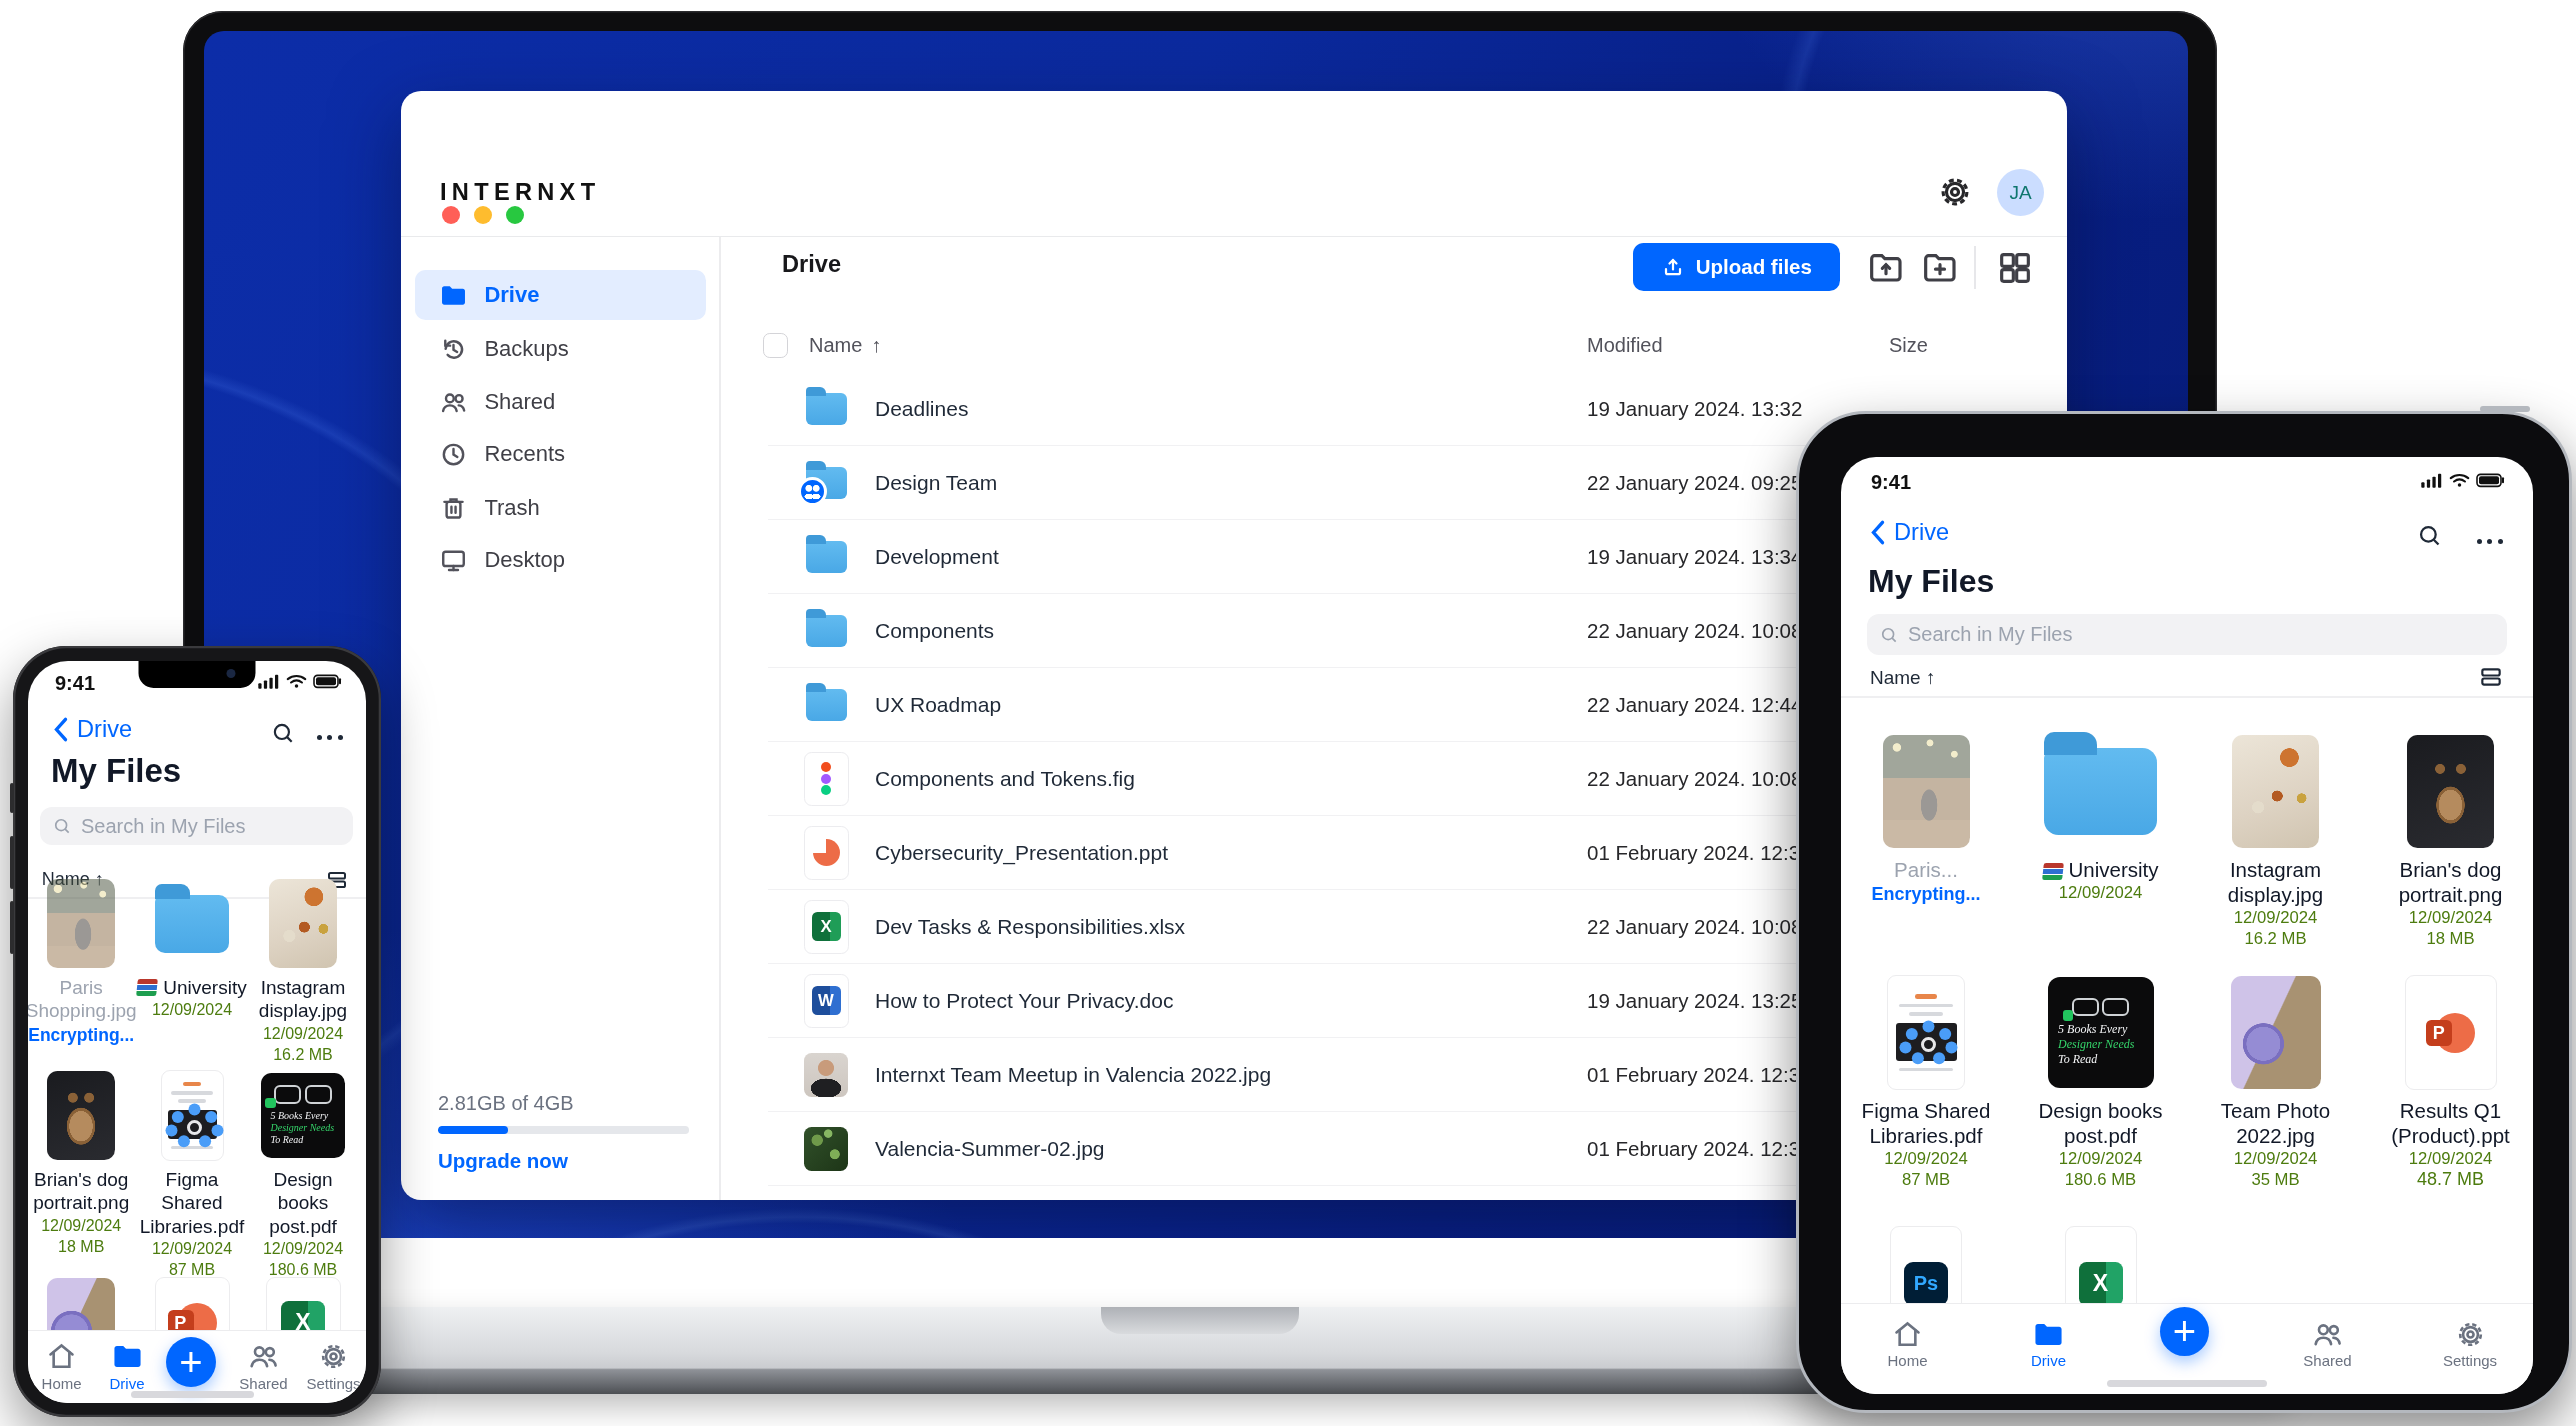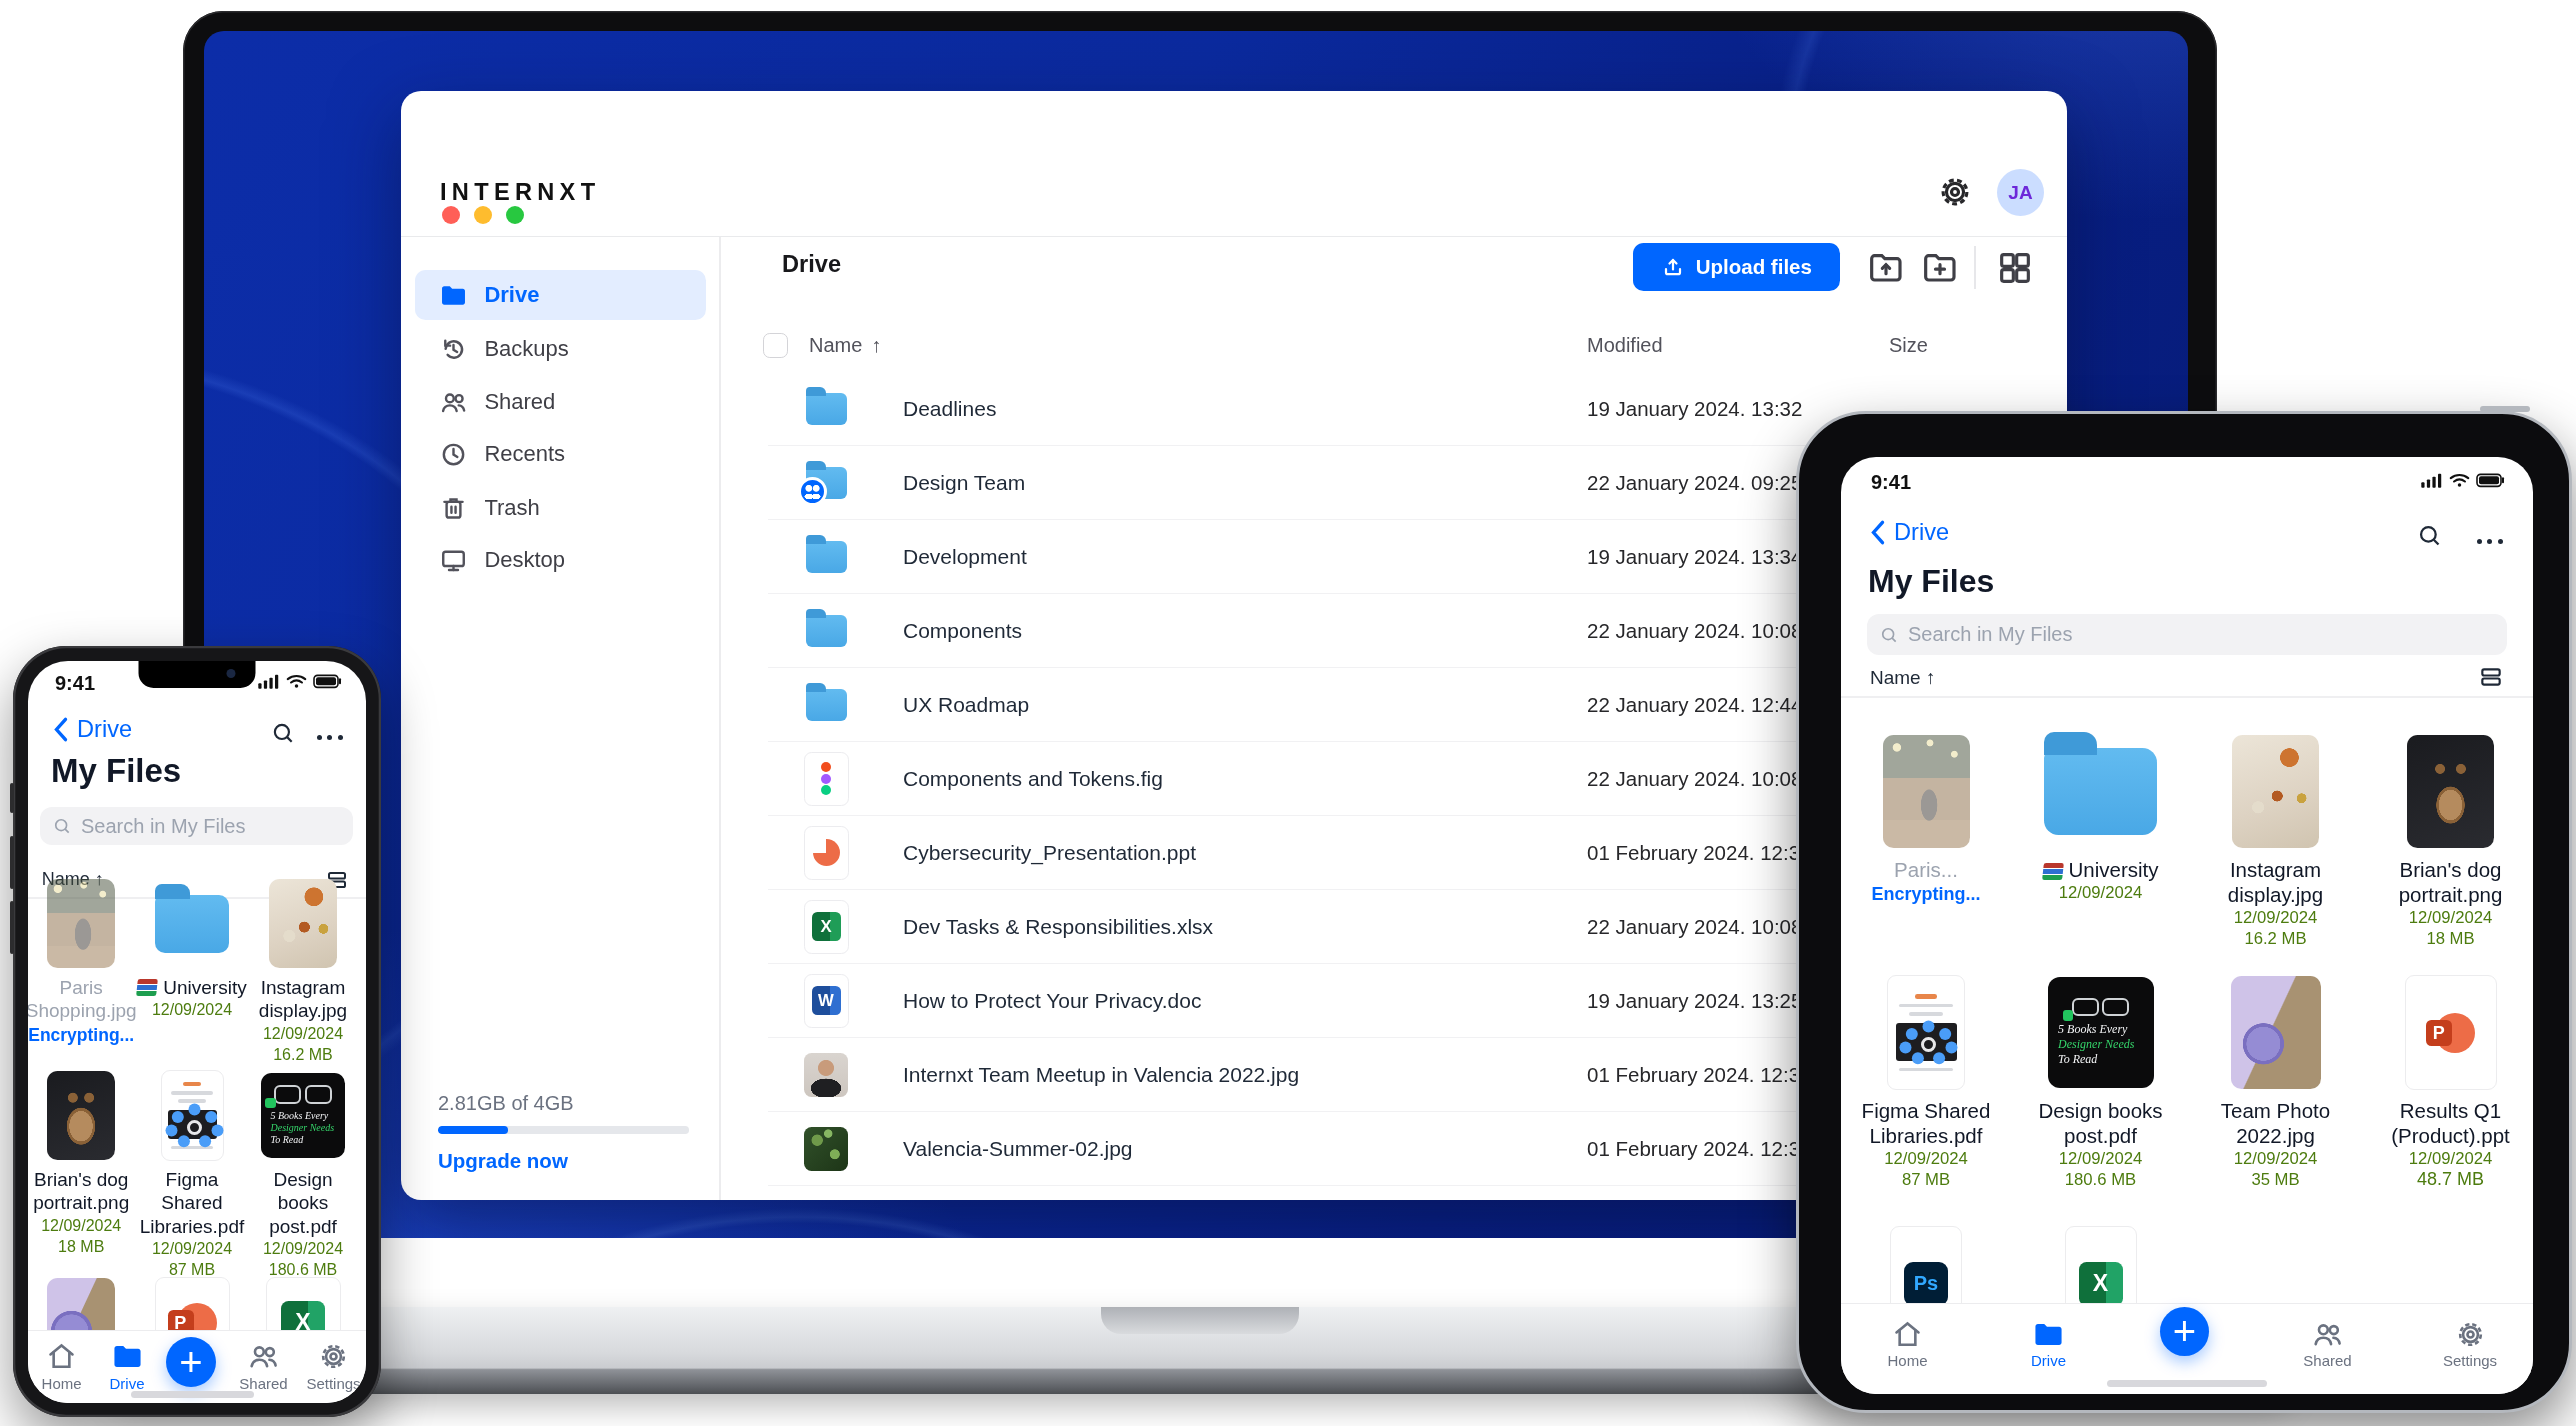--- a/index.html
+++ b/index.html
@@ -32,21 +32,21 @@
     border-radius:20px;box-shadow:0 23px 68px rgba(5,15,60,.5);}
   .tl{position:absolute;top:115px;width:18px;height:18px;border-radius:50%;}
   .win-header{position:absolute;left:0;top:0;width:100%;height:145px;border-bottom:1.5px solid #e9eaec;}
   .logo{position:absolute;left:39px;top:88px;font-size:23.6px;font-weight:700;letter-spacing:5.3px;color:#111;}
   .gsearch{position:absolute;left:334px;top:76px;width:497px;height:51px;background:#f4f4f5;
     border:0.8px solid #e5e6e8;border-radius:9px;display:flex;align-items:center;padding:0 10.6px;box-sizing:border-box;}
   .gsearch .ph{color:#9ca3af;font-size:21px;margin-left:9px;flex:1;}
   .kbd{background:#e7e7ea;border-radius:6px;color:#71717a;font-size:18px;padding:4.6px 7.6px;}
   .gear-btn{position:absolute;left:1535px;top:82px;width:38px;height:38px;color:#27272a;}
   .avatar{position:absolute;left:1596px;top:78px;width:47px;height:47px;border-radius:50%;
-    background:#cbddff;color:#6d28d9;font-weight:700;font-size:19px;display:flex;align-items:center;justify-content:center;}
+    background:#cbddff;color:#0f766e;font-weight:400;font-size:19px;display:flex;align-items:center;justify-content:center;}
   .side-divider{position:absolute;left:318px;top:146px;bottom:0;width:1.5px;background:#ececee;}
   
   .s-item{position:absolute;left:13.7px;width:291px;height:50px;border-radius:10.6px;display:flex;
     align-items:center;gap:16.7px;padding-left:24px;box-sizing:border-box;font-size:22px;color:#3f3f46;}
   .s-item svg{width:29px;height:29px;flex:none;}
   .s-item.active{background:#e3edff;color:#0066ff;font-weight:700;}
   .storage{position:absolute;left:37px;top:1001px;width:259px;}
   .storage .use{font-size:20px;color:#6b7280;}
   .pbar{margin-top:10.6px;width:251px;height:7.6px;border-radius:3.8px;background:#e5e7eb;overflow:hidden;}
   .pfill{height:100%;background:#0066ff;border-radius:3.8px;}
@@ -55,21 +55,21 @@
   .c-title{position:absolute;left:381px;top:160px;font-size:23.6px;font-weight:700;color:#18181b;}
   .upload-btn{position:absolute;left:1232px;top:152px;width:207px;height:48px;background:#0066ff;border-radius:10.6px;
     color:#fff;font-size:20.5px;font-weight:700;display:flex;align-items:center;justify-content:center;gap:10.6px;}
   .tb-ic{position:absolute;top:157px;width:40px;height:40px;color:#3f3f46;}
   .tb-div{position:absolute;left:1573px;top:155px;width:1.5px;height:43px;background:#e7e7ea;}
   .thead{position:absolute;left:362px;top:228px;right:0;height:53px;display:flex;align-items:center;font-size:20px;color:#52525b;}
   .cbx{width:23px;height:23px;border:1.5px solid #d4d4d8;border-radius:6.8px;margin-right:21px;}
   .th-mod{position:absolute;left:824px;}
   .th-size{position:absolute;left:1126px;}
   .rows{position:absolute;left:367px;top:281px;right:0;}
-  .lrow{height:73px;border-bottom:0.8px solid #f1f1f3;display:flex;align-items:center;position:relative;gap:28px;}
+  .lrow{height:73px;border-bottom:0.8px solid #f1f1f3;display:flex;align-items:center;position:relative;}
   .icell{width:46px;margin-left:35px;display:flex;align-items:center;justify-content:center;}
   .lname{margin-left:26px;font-size:21px;color:#1f2937;}
   .lmod{position:absolute;left:819px;font-size:20.5px;color:#27272a;white-space:nowrap;}
   
   .fold{position:relative;width:41px;height:32px;background:linear-gradient(180deg,#62bbf0 0%,#49a8e6 100%);
     border-radius:3.8px 6px 6px 6px;}
   .fold::before{content:'';position:absolute;top:-6px;left:0;width:20px;height:9px;
     background:#3f9ad8;border-radius:3.8px 6px 0 0;}
   .badge{position:absolute;left:-7.6px;bottom:-7.6px;width:23px;height:23px;border-radius:50%;
     background:radial-gradient(circle 3px at 34% 36%, #fff 3px, transparent 3.8px),

